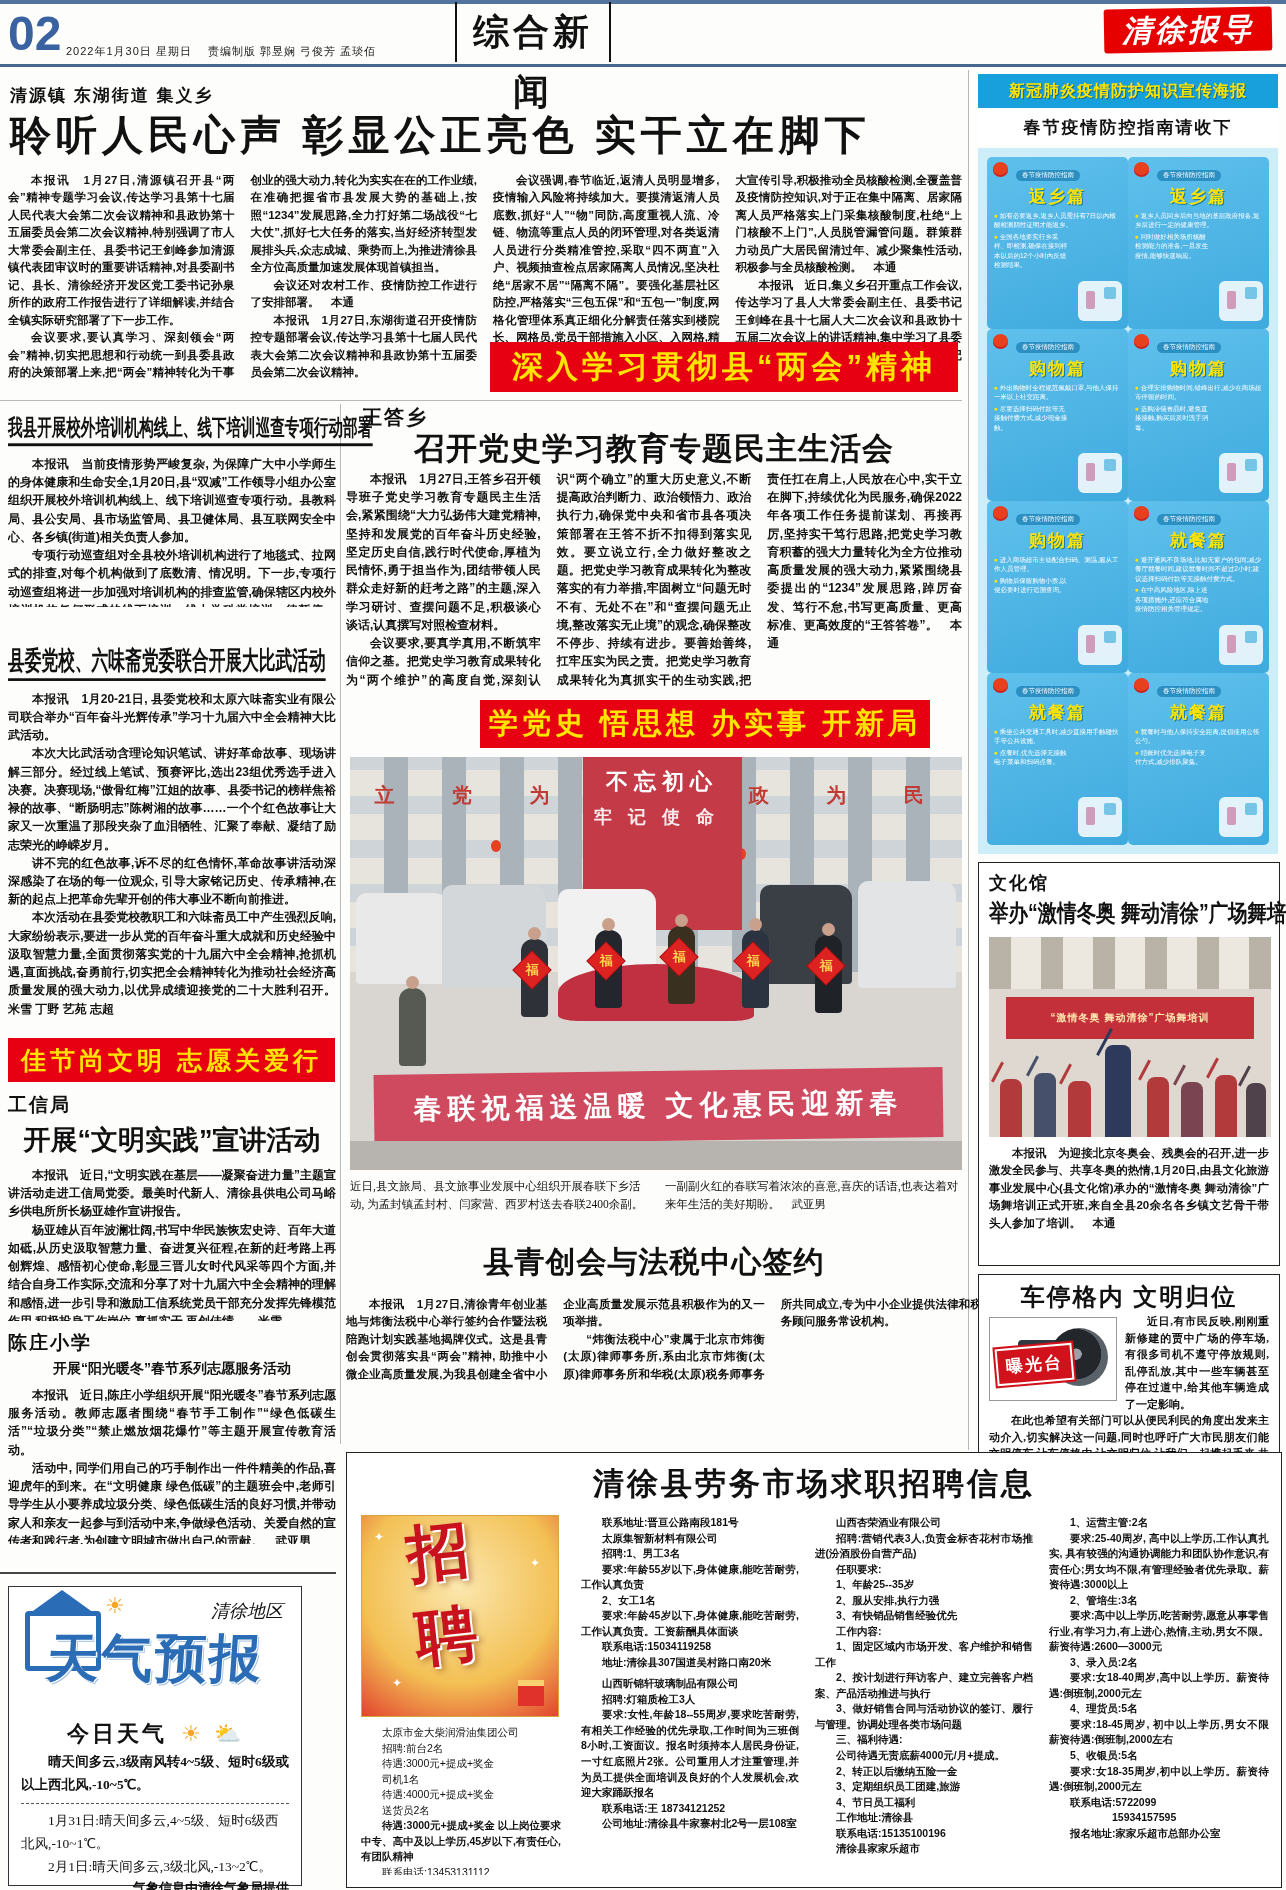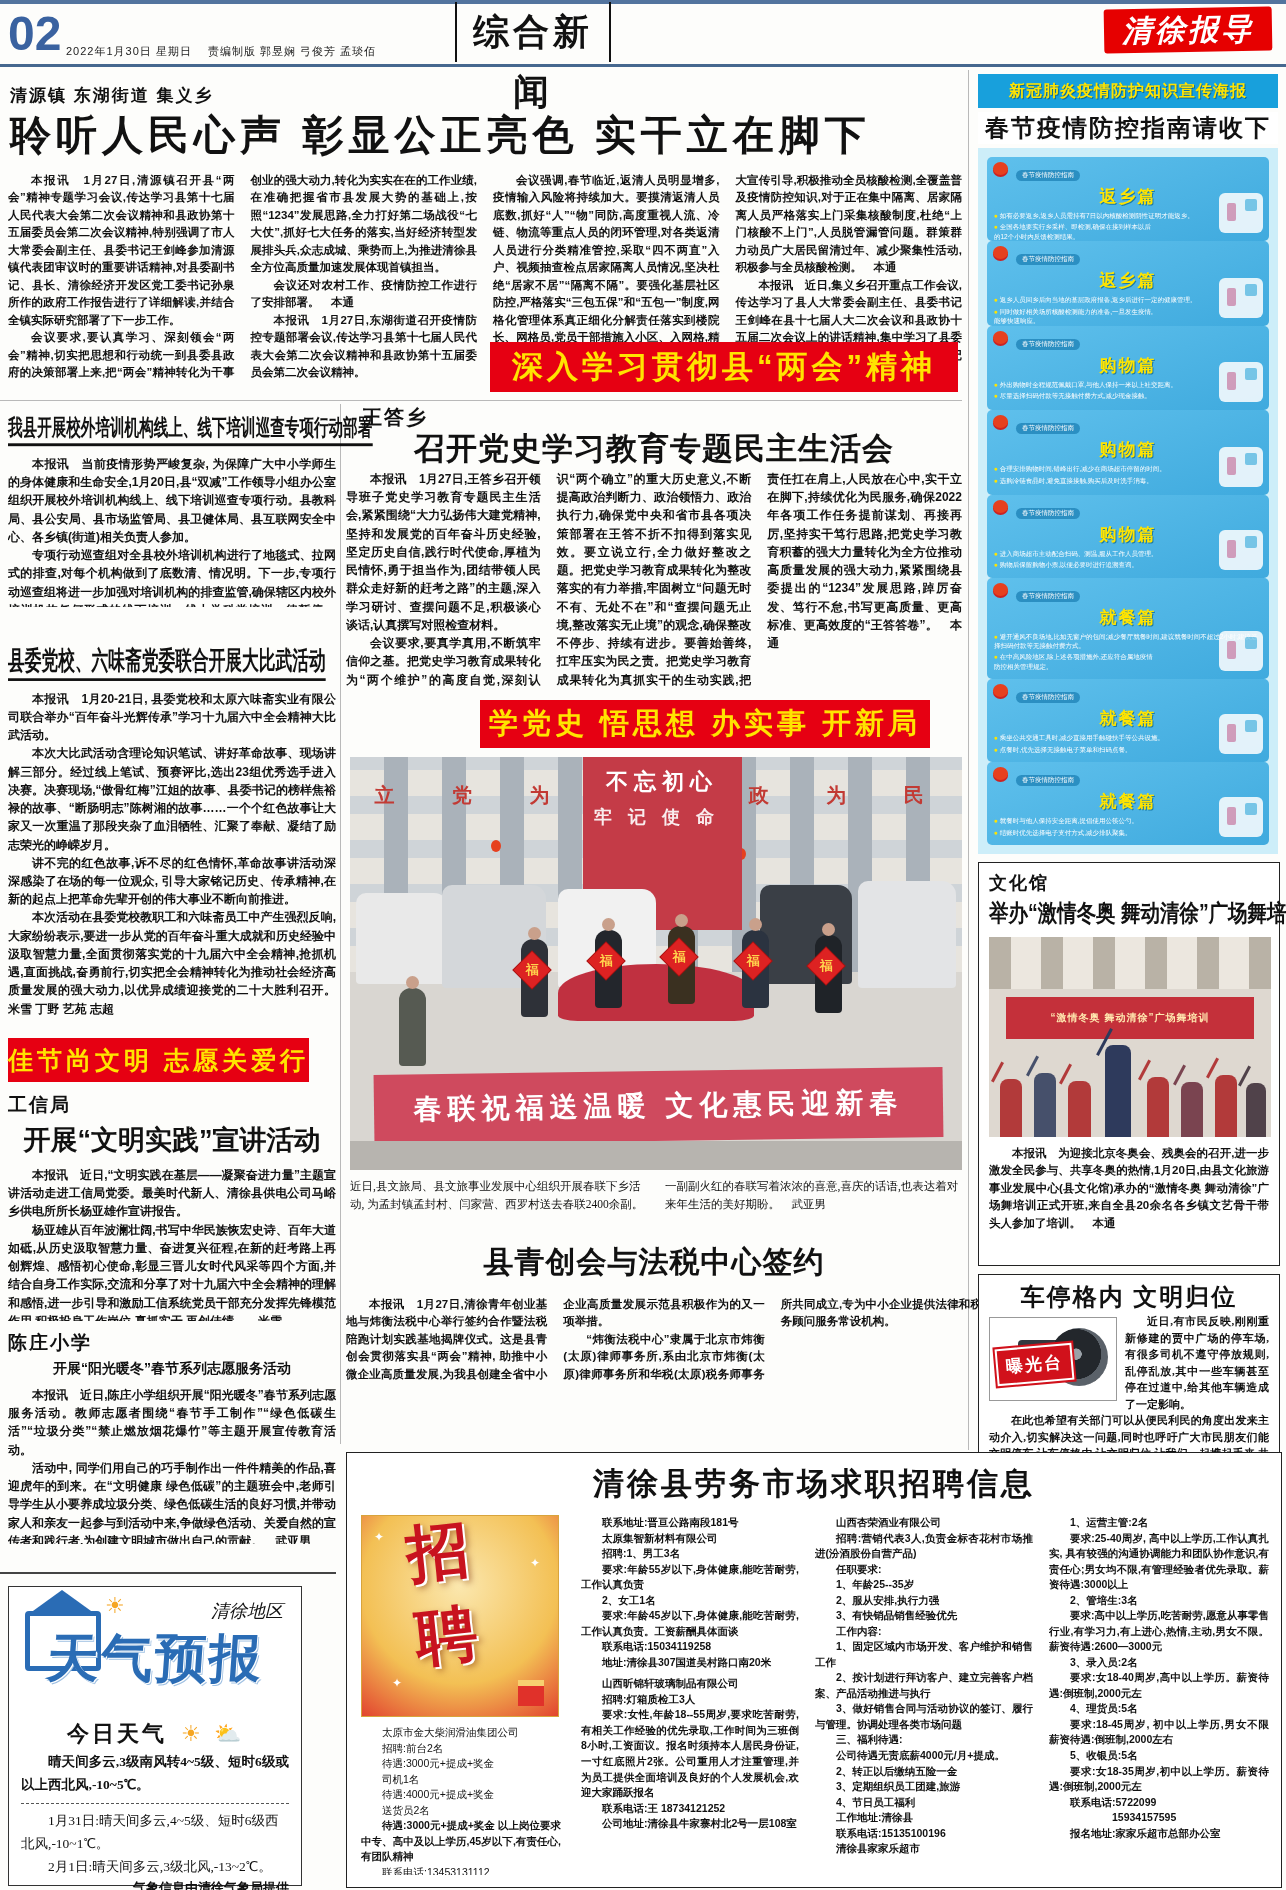--- a/index.html
+++ b/index.html
@@ -17,22 +17,22 @@
   .toprule{background:#53749e;}
   
   .kicker{font-size:17px;font-weight:bold;letter-spacing:2px;}
   .mainhead{font-size:41px;font-weight:bold;letter-spacing:5px;white-space:nowrap;}
   .subhead{font-weight:bold;text-align:center;letter-spacing:1px;}
   .railhead{font-weight:bold;border-bottom:2px solid #111;display:inline-block;line-height:1.35;letter-spacing:0;}
   .body-cols{font-size:11.5px;line-height:1.52;overflow:hidden;}
   .redbanner{background:#e60012;color:#ffe400;font-weight:bold;text-align:center;display:flex;align-items:center;justify-content:center;letter-spacing:4px;}
   
   .poster-title{background:#18a0dc;color:#ffe400;font-weight:bold;text-align:center;font-size:16px;line-height:34px;letter-spacing:1px;text-shadow:1px 1px 0 #0b6c9a;}
-  .poster-sub{background:#fff;color:#111;font-weight:bold;text-align:center;font-size:24px;line-height:32px;letter-spacing:2px;}
-  .cardwrap{background:#cdeef9;display:grid;grid-template-columns:1fr;gap:0;padding:9px;box-sizing:border-box;}
+  .poster-sub{background:#fff;color:#111;font-weight:bold;text-align:center;font-size:17px;line-height:32px;letter-spacing:2px;}
+  .cardwrap{background:#cdeef9;display:grid;grid-template-columns:1fr 1fr;gap:0;padding:9px;box-sizing:border-box;}
   .pcard{background:linear-gradient(160deg,#5fc0ec,#3faade);border-radius:5px;padding:6px 7px;position:relative;overflow:hidden;}
   .pcard .lantern{position:absolute;left:6px;top:5px;width:15px;height:13px;background:#e6401f;border-radius:50%;box-shadow:0 2px 0 #c22;}
   .pcard .tag{margin-left:22px;background:#2b8fc2;color:#fff;font-size:6.5px;border-radius:6px;padding:1px 6px;display:inline-block;}
   .pcard .ptitle{color:#ffe400;font-weight:bold;font-size:17px;text-align:center;letter-spacing:2px;margin:4px 0 3px;text-shadow:1px 1px 0 #1a7aa8;}
   .pcard .bullet{color:#fff;font-size:6.5px;line-height:1.45;margin:2px 0;}
   .pcard .bullet::before{content:"● ";color:#ffe400;}
   .pcard .illus{position:absolute;right:6px;bottom:8px;width:44px;height:40px;background:#fff;border-radius:6px;opacity:.85;}
   .pcard .illus i{position:absolute;display:block;background:#e89ab5;width:9px;height:18px;left:8px;top:10px;border-radius:2px;}
   .pcard .illus b{position:absolute;display:block;background:#7fc9e8;width:12px;height:12px;right:6px;top:6px;border-radius:2px;}
   
@@ -123,21 +123,21 @@
 <div class="abs" style="left:8px;top:648px;width:328px;">
   <div class="railhead" style="font-size:19px;transform:scale(0.88,1.35);transform-origin:left center;white-space:nowrap;">县委党校、六味斋党委联合开展大比武活动</div>
   <div class="body-cols jt" style="margin-top:14px;height:330px;font-size:12px;">
     <p>本报讯　1月20-21日, 县委党校和太原六味斋实业有限公司联合举办“百年奋斗光辉传承”学习十九届六中全会精神大比武活动。</p>
     <p>本次大比武活动含理论知识笔试、讲好革命故事、现场讲解三部分。经过线上笔试、预赛评比,选出23组优秀选手进入决赛。决赛现场,“傲骨红梅”江姐的故事、县委书记的榜样焦裕禄的故事、“断肠明志”陈树湘的故事……一个个红色故事让大家又一次重温了那段夹杂了血泪牺牲、汇聚了奉献、凝结了励志荣光的峥嵘岁月。</p>
     <p>讲不完的红色故事,诉不尽的红色情怀,革命故事讲活动深深感染了在场的每一位观众, 引导大家铭记历史、传承精神,在新的起点上把革命先辈开创的伟大事业不断向前推进。</p>
     <p>本次活动在县委党校教职工和六味斋员工中产生强烈反响,大家纷纷表示,要进一步从党的百年奋斗重大成就和历史经验中汲取智慧力量,全面贯彻落实党的十九届六中全会精神,抢抓机遇,直面挑战,奋勇前行,切实把全会精神转化为推动社会经济高质量发展的强大动力,以优异成绩迎接党的二十大胜利召开。　米雪 丁野 艺苑 志超</p>
   </div>
 </div>
 
-<div class="abs redbanner" style="left:8px;top:1038px;width:301px;height:44px;font-size:25px;">佳节尚文明  志愿关爱行</div>
+<div class="abs redbanner" style="left:8px;top:1038px;width:327px;height:44px;font-size:25px;">佳节尚文明  志愿关爱行</div>
 
 <div class="abs" style="left:8px;top:1092px;width:328px;">
   <div class="kicker" style="font-size:19px;">工信局</div>
   <div class="subhead" style="font-size:27px;margin-top:4px;letter-spacing:0;">开展“文明实践”宣讲活动</div>
   <div class="body-cols jt" style="margin-top:8px;height:155px;font-size:12px;">
     <p>本报讯　近日,“文明实践在基层——凝聚奋进力量”主题宣讲活动走进工信局党委。最美时代新人、清徐县供电公司马峪乡供电所所长杨亚雄作宣讲报告。</p>
     <p>杨亚雄从百年波澜壮阔,书写中华民族恢宏史诗、百年大道如砥,从历史汲取智慧力量、奋进复兴征程,在新的赶考路上再创辉煌、感悟初心使命,彰显三晋儿女时代风采等四个方面,并结合自身工作实际,交流和分享了对十九届六中全会精神的理解和感悟,进一步引导和激励工信系统党员干部充分发挥先锋模范作用,积极投身工作岗位,真抓实干,再创佳绩。　米雪</p>
   </div>
 </div>
 

